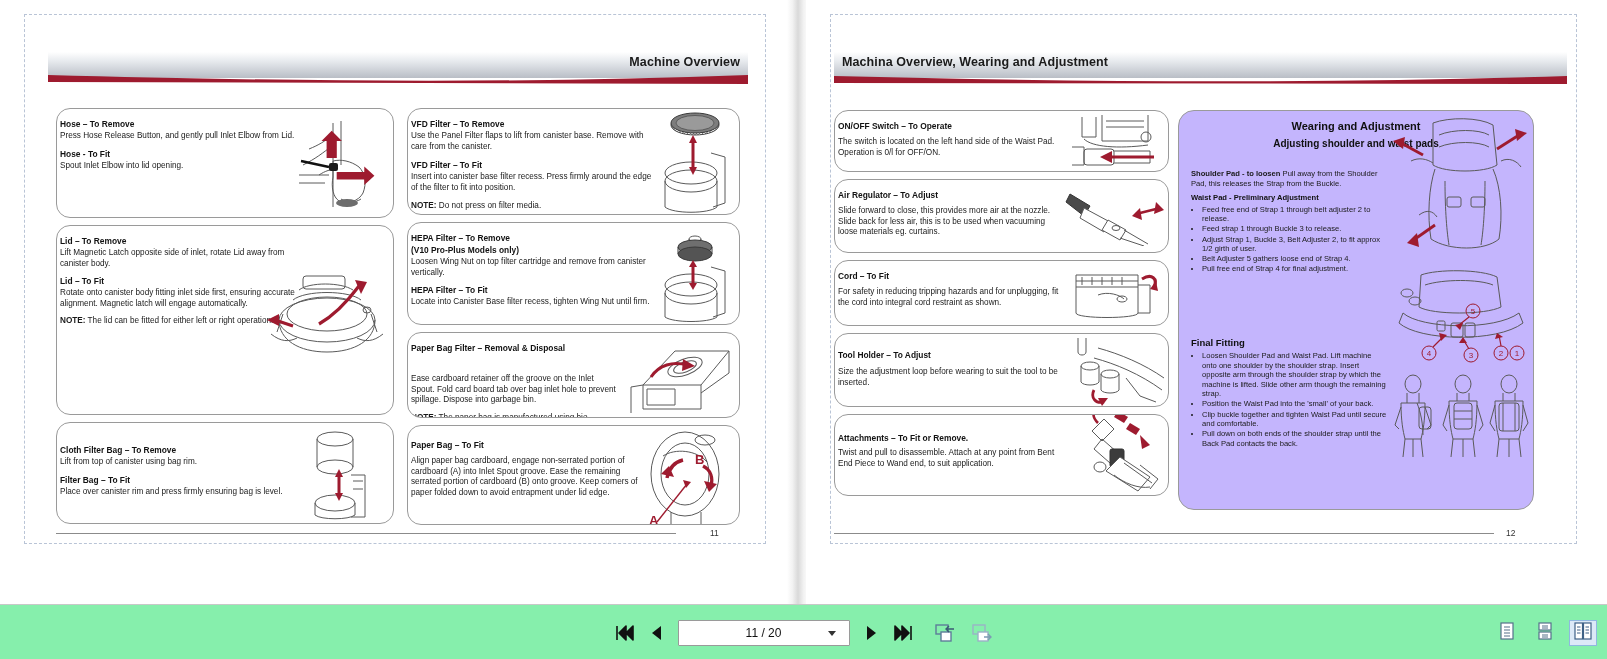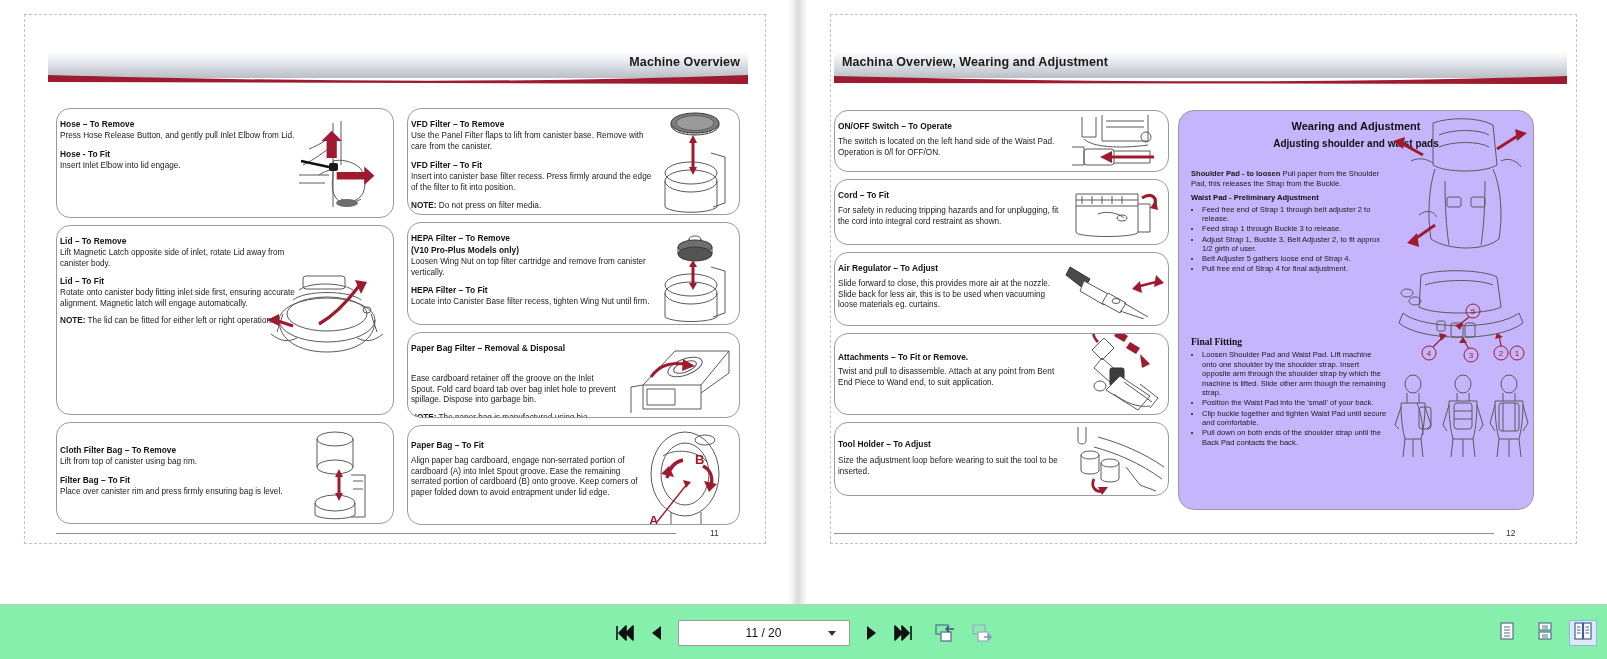--- a/index.html
+++ b/index.html
@@ -85,21 +85,21 @@
     text-align:center; font-weight:bold; font-size:11px; color:#111; margin:9px 0 0 0;
   }
   .panel .psub{
     text-align:center; font-weight:bold; font-size:10px; color:#111; margin:6px 0 6px 0;
   }
   .panel .ptext{ font-size:7.6px; line-height:9.6px; color:#1a1a1a; margin:0 0 5px 0; }
   .panel .ptext b{ font-weight:bold; }
   .panel .phead{ font-size:7.6px; line-height:9.6px; font-weight:bold; color:#111; margin:0 0 2px 0; }
   .panel ul{ margin:0 0 6px 0; padding-left:11px; }
   .panel li{ font-size:7.6px; line-height:9.6px; color:#1a1a1a; margin-bottom:0.5px; }
-  .panel .ff{ font-size:9.5px; font-weight:bold; color:#111; margin:4px 0 3px 0;font-family:Liberation Serif, serif; }
+  .panel .ff{ font-size:9.5px; font-weight:bold; color:#111; margin:4px 0 3px 0; }
 
   .pagenum{
     position:absolute; font-size:8.5px; color:#333;
   }
   .footrule{
     position:absolute; height:1px; background:#8b8b8b;
   }
 
   
   .toolbar{
@@ -159,21 +159,21 @@
         <div class="hdr-title right-align">Machine Overview</div>
       </div>
 
       <div class="col" style="left:56px; top:108px; width:338px;">
 
         <div class="box" style="height:110px;">
           <div class="txt" style="width:250px;">
             <h4>Hose – To Remove</h4>
             <p>Press Hose Release Button, and gently pull Inlet Elbow from Lid.</p>
             <h4>Hose - To Fit</h4>
-            <p>Insert Inlet Elbow into lid engage.</p>
+            <p>Spout Inlet Elbow into lid opening.</p>
           </div>
           <div class="illo" style="right:8px; top:6px;">
             <svg width="96" height="98" viewBox="0 0 96 98">
               <g fill="none" stroke="#5a5a5a" stroke-width="1">
                 <path d="M44 8 L44 92 M52 6 L52 50"></path>
                 <path d="M44 20 C 36 26, 30 30, 20 34"></path>
                 <path d="M44 30 C 34 38, 26 44, 14 50"></path>
                 <path d="M44 46 C 52 44, 62 46, 70 52 C 76 58, 78 68, 74 78 C 70 86, 58 90, 50 86 C 44 82, 42 72, 44 62 Z"></path>
                 <path d="M30 60 C 36 56, 42 54, 48 54"></path>
                 <path d="M10 60 L40 60"></path>
@@ -398,87 +398,60 @@
                 <rect x="22" y="36" width="30" height="16" rx="3"></rect>
                 <path d="M52 38 L88 38 L88 50 L52 50"></path>
                 <path d="M10 34 L22 34 L22 52 L10 52"></path>
               </g>
               <path d="M44 44 L92 44" stroke="#9e1b2f" stroke-width="3" fill="none"></path>
               <path d="M50 38 L38 44 L50 50 Z" fill="#9e1b2f"></path>
             </svg>
           </div>
         </div>
 
+        <div class="box" style="height:74px;">
+          <div class="txt" style="width:226px;">
+            <h4>Air Regulator – To Adjust</h4>
+            <p style="margin-top:5px">Slide forward to close, this provides more air at the nozzle.  Slide back for less air, this is to be used when vacuuming loose materials eg. curtains.</p>
+          </div>
+          <div class="illo" style="right:0px; top:8px;">
+            <svg width="104" height="58" viewBox="0 0 104 58">
+              <g fill="none" stroke="#5a5a5a" stroke-width="1">
+                <path d="M6 6 L26 18 L20 28 L2 14 Z" fill="#4a4a4a" stroke="#333"></path>
+                <path d="M20 20 L46 34 L40 44 L16 30 Z" fill="#fff"></path>
+                <path d="M44 32 L62 42 L56 52 L38 42 Z" fill="#fff"></path>
+                <ellipse cx="52" cy="40" rx="4" ry="2.5"></ellipse>
+                <path d="M60 42 L84 56"></path>
+                <path d="M56 50 L80 58"></path>
+              </g>
+              <path d="M72 26 L96 20" stroke="#9e1b2f" stroke-width="2.6" fill="none"></path>
+              <path d="M76 20 L68 28 L78 32 Z" fill="#9e1b2f"></path>
+              <path d="M92 14 L100 22 L90 26 Z" fill="#9e1b2f"></path>
+            </svg>
+          </div>
+        </div>
+
         <div class="box" style="height:66px;">
           <div class="txt" style="width:224px;">
             <h4>Cord – To Fit</h4>
             <p style="margin-top:5px">For safety in reducing tripping hazards and for unplugging, fit the cord into integral cord restraint as shown.</p>
           </div>
           <div class="illo" style="right:8px; top:4px;">
             <svg width="92" height="58" viewBox="0 0 92 58">
               <g fill="none" stroke="#5a5a5a" stroke-width="1">
                 <path d="M8 10 L8 48 C 8 54, 70 54, 70 48 L70 10"></path>
                 <path d="M8 10 L70 10"></path>
                 <path d="M8 16 L70 16 M8 22 L70 22"></path>
                 <path d="M14 12 L14 20 M24 12 L24 20 M34 12 L34 20 M44 12 L44 20 M54 12 L54 20"></path>
                 <path d="M30 30 C 40 26, 52 30, 56 34"></path>
                 <ellipse cx="54" cy="34" rx="5" ry="3"></ellipse>
                 <path d="M70 20 L82 20 L82 48 L70 48"></path>
               </g>
               <path d="M74 14 C 84 8, 90 14, 86 22" stroke="#9e1b2f" stroke-width="3.2" fill="none"></path>
               <path d="M90 26 L82 24 L88 16 Z" fill="#9e1b2f"></path>
-            </svg>
-          </div>
-        </div>
-
-        <div class="box" style="height:74px;">
-          <div class="txt" style="width:226px;">
-            <h4>Air Regulator – To Adjust</h4>
-            <p style="margin-top:5px">Slide forward to close, this provides more air at the nozzle.  Slide back for less air, this is to be used when vacuuming loose materials eg. curtains.</p>
-          </div>
-          <div class="illo" style="right:0px; top:8px;">
-            <svg width="104" height="58" viewBox="0 0 104 58">
-              <g fill="none" stroke="#5a5a5a" stroke-width="1">
-                <path d="M6 6 L26 18 L20 28 L2 14 Z" fill="#4a4a4a" stroke="#333"></path>
-                <path d="M20 20 L46 34 L40 44 L16 30 Z" fill="#fff"></path>
-                <path d="M44 32 L62 42 L56 52 L38 42 Z" fill="#fff"></path>
-                <ellipse cx="52" cy="40" rx="4" ry="2.5"></ellipse>
-                <path d="M60 42 L84 56"></path>
-                <path d="M56 50 L80 58"></path>
-              </g>
-              <path d="M72 26 L96 20" stroke="#9e1b2f" stroke-width="2.6" fill="none"></path>
-              <path d="M76 20 L68 28 L78 32 Z" fill="#9e1b2f"></path>
-              <path d="M92 14 L100 22 L90 26 Z" fill="#9e1b2f"></path>
-            </svg>
-          </div>
-        </div>
-
-        <div class="box" style="height:82px;">
-          <div class="txt" style="width:228px; top:18px;">
-            <h4>Attachments – To Fit or Remove.</h4>
-            <p style="margin-top:4px">Twist and pull to disassemble. Attach at any point from Bent End Piece to Wand end, to suit application.</p>
-          </div>
-          <div class="illo" style="right:2px; top:-10px;">
-            <svg width="96" height="92" viewBox="0 0 96 92">
-              <g fill="none" stroke="#5a5a5a" stroke-width="1">
-                <path d="M22 26 L34 14 L44 24 L32 36 Z"></path>
-                <path d="M32 34 L48 48 L40 58 L24 44 Z"></path>
-                <rect x="40" y="44" width="14" height="18" rx="2" fill="#3c3c3c" stroke="#333"></rect>
-                <path d="M50 52 L80 72 L68 86 L36 66 Z" fill="#fff"></path>
-                <path d="M54 58 L82 78"></path>
-                <path d="M44 70 C 54 78, 68 84, 80 82"></path>
-                <ellipse cx="30" cy="62" rx="6" ry="5"></ellipse>
-                <path d="M70 60 L88 74 L80 84"></path>
-              </g>
-              <path d="M28 18 C 22 12, 22 6, 28 4" stroke="#9e1b2f" stroke-width="2.6" fill="none"></path>
-              <g fill="#9e1b2f">
-                <path d="M48 6 L58 12 L54 18 L44 12 Z"></path>
-                <path d="M60 18 L70 24 L66 30 L56 24 Z"></path>
-                <path d="M70 30 L80 40 L72 44 Z"></path>
-              </g>
             </svg>
           </div>
         </div>
 
         <div class="box" style="height:74px;">
           <div class="txt" style="width:222px; top:16px;">
             <h4>Tool Holder – To Adjust</h4>
             <p style="margin-top:6px">Size the adjustment loop before wearing to suit the tool to be inserted.</p>
           </div>
           <div class="illo" style="right:0px; top:2px;">
@@ -494,29 +467,56 @@
                 <path d="M33 54 C 35 58, 49 58, 51 54"></path>
                 <path d="M30 12 C 52 18, 76 28, 96 42"></path>
                 <path d="M26 22 C 48 28, 72 38, 94 54"></path>
                 <path d="M58 42 L72 60 L88 66"></path>
               </g>
               <path d="M26 54 C 22 62, 28 68, 36 66" stroke="#9e1b2f" stroke-width="2.8" fill="none"></path>
               <path d="M40 62 L34 70 L30 62 Z" fill="#9e1b2f"></path>
             </svg>
           </div>
         </div>
+
+        <div class="box" style="height:82px;">
+          <div class="txt" style="width:228px; top:18px;">
+            <h4>Attachments – To Fit or Remove.</h4>
+            <p style="margin-top:4px">Twist and pull to disassemble. Attach at any point from Bent End Piece to Wand end, to suit application.</p>
+          </div>
+          <div class="illo" style="right:2px; top:-10px;">
+            <svg width="96" height="92" viewBox="0 0 96 92">
+              <g fill="none" stroke="#5a5a5a" stroke-width="1">
+                <path d="M22 26 L34 14 L44 24 L32 36 Z"></path>
+                <path d="M32 34 L48 48 L40 58 L24 44 Z"></path>
+                <rect x="40" y="44" width="14" height="18" rx="2" fill="#3c3c3c" stroke="#333"></rect>
+                <path d="M50 52 L80 72 L68 86 L36 66 Z" fill="#fff"></path>
+                <path d="M54 58 L82 78"></path>
+                <path d="M44 70 C 54 78, 68 84, 80 82"></path>
+                <ellipse cx="30" cy="62" rx="6" ry="5"></ellipse>
+                <path d="M70 60 L88 74 L80 84"></path>
+              </g>
+              <path d="M28 18 C 22 12, 22 6, 28 4" stroke="#9e1b2f" stroke-width="2.6" fill="none"></path>
+              <g fill="#9e1b2f">
+                <path d="M48 6 L58 12 L54 18 L44 12 Z"></path>
+                <path d="M60 18 L70 24 L66 30 L56 24 Z"></path>
+                <path d="M70 30 L80 40 L72 44 Z"></path>
+              </g>
+            </svg>
+          </div>
+        </div>
       </div>
 
       <div class="col" style="left:372px; top:110px; width:356px;">
         <div class="panel" style="height:400px;">
           <div class="ptitle">Wearing and Adjustment</div>
           <div class="psub">Adjusting shoulder and waist pads</div>
 
           <div style="position:absolute; left:12px; top:58px; width:190px;">
-            <p class="ptext"><b>Shoulder Pad - to loosen</b><span> Pull paper from the Shoulder Pad, this releases the Strap from the Buckle.</span></p>
+            <p class="ptext"><b>Shoulder Pad - to loosen</b><span> Pull away from the Shoulder Pad, this releases the Strap from the Buckle.</span></p>
             <div class="phead">Waist Pad - Preliminary Adjustment</div>
             <ul>
               <li>Feed free end of Strap 1 through belt adjuster 2 to release.</li>
               <li>Feed strap 1 through Buckle 3 to release.</li>
               <li>Adjust Strap 1, Buckle 3, Belt Adjuster 2, to fit approx 1/2 girth of user.</li>
               <li>Belt Adjuster 5 gathers loose end of Strap 4.</li>
               <li>Pull free end of Strap 4 for final adjustment.</li>
             </ul>
           </div>
 

